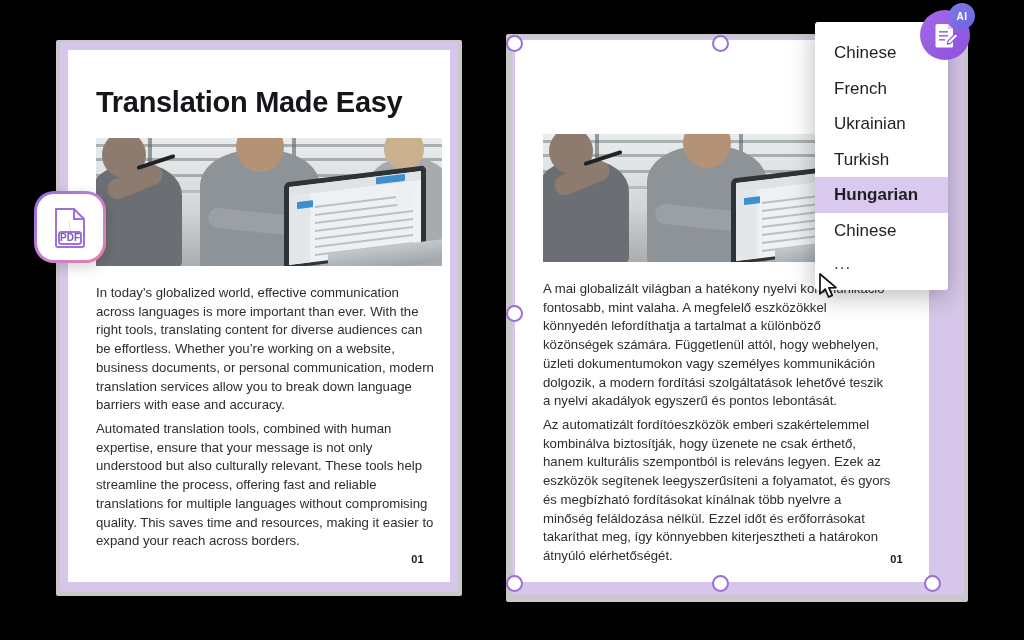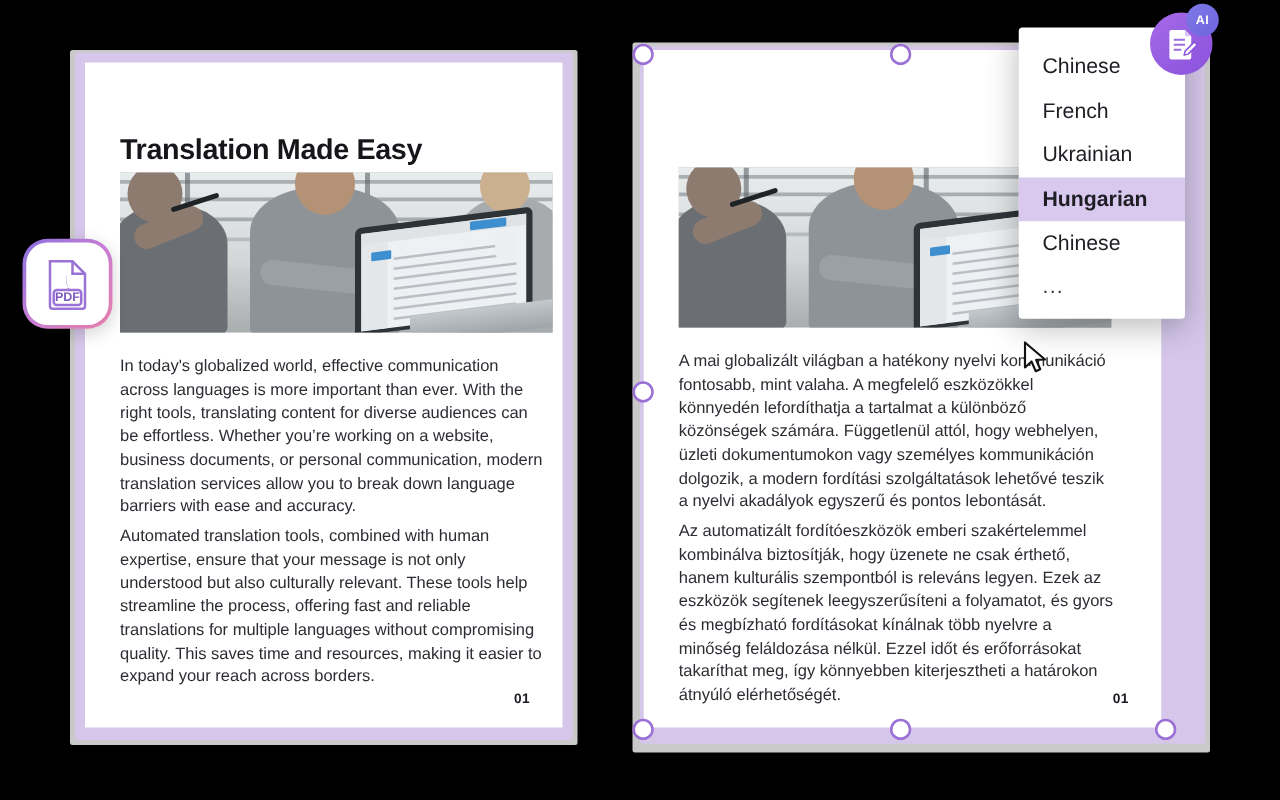--- a/index.html
+++ b/index.html
@@ -169,21 +169,21 @@
 </head>
 <body>
 
 <div id="stage">
 
   <div class="page-wrap" style="left:56px; top:40px; width:406px; height:556px;">
     <div class="page-shadow" style="left:0; top:0; width:406px; height:556px;"></div>
     <div class="page-lavender" style="left:4px; top:2px; width:398px; height:550px;"></div>
     <div class="page-white" style="left:12px; top:10px; width:382px; height:532px;">
 
-      <div class="page-title" style="position:absolute; left:28px; top:36px; font-size:23px;margin-top:20px;">Translation Made Easy</div>
+      <div class="page-title" style="position:absolute; left:28px; top:36px; font-size:29px;">Translation Made Easy</div>
 
       <div class="page-photo" style="left:28px; top:88px; width:346px; height:128px;">
         <div class="photo-inner">
           <div class="ph-window"></div>
           <div class="ph-blind" style="top:6px;"></div>
           <div class="ph-blind" style="top:20px;"></div>
           <div class="ph-blind" style="top:36px;"></div>
           <div class="ph-blind" style="top:52px; background:rgba(120,128,132,.35);"></div>
           <div class="ph-mullion" style="left:52px;"></div>
           <div class="ph-mullion" style="left:196px;"></div>
@@ -282,32 +282,33 @@
   <div class="handle" style="left:712px;  top:35px;"></div>
   <div class="handle" style="left:506px;  top:305px;"></div>
   <div class="handle" style="left:506px;  top:575px;"></div>
   <div class="handle" style="left:712px;  top:575px;"></div>
   <div class="handle" style="left:924px;  top:575px;"></div>
 
   <div class="dropdown" style="left:815px; top:22px; width:133px;">
     <div class="dd-item">Chinese</div>
     <div class="dd-item">French</div>
     <div class="dd-item">Ukrainian</div>
+    <div class="dd-item">Turkish</div>
     <div class="dd-item selected">Hungarian</div>
     <div class="dd-item">Chinese</div>
     <div class="dd-ellipsis">...</div>
   </div>
 
   <div class="cursor" style="left:818px; top:272px;">
     <svg width="22" height="30" viewBox="0 0 22 30">
       <path d="M2 2 L2 22 L7.2 17.2 L10.6 25 L14.2 23.4 L10.9 15.9 L18 15.6 Z" fill="#ffffff" stroke="#111111" stroke-width="1.7" stroke-linejoin="round"></path>
     </svg>
   </div>
 
-  <div class="pdf-badge" style="left:18px; top:191px;">
+  <div class="pdf-badge" style="left:34px; top:191px;">
     <div class="pdf-badge-inner">
       <svg width="42" height="44" viewBox="0 0 42 44">
         <path d="M7 4 h18 l10 10 v26 a2 2 0 0 1 -2 2 H9 a2 2 0 0 1 -2 -2 Z" fill="none" stroke="#9b72d6" stroke-width="2"></path>
         <path d="M25 4 v10 h10" fill="none" stroke="#9b72d6" stroke-width="2"></path>
         <path d="M21 14 c-1.6 3.2 -1 7.6 0.8 11 c-2.4 3.4 -5.6 5.4 -7.6 5.2 c-1.6 -0.2 -1.4 -2 0.8 -2.8 c3.4 -1.2 9.6 -1.6 13 -0.2 c1.8 0.8 1.2 2.4 -0.6 2.2 c-2.6 -0.2 -5.4 -3 -6.8 -6.4 c-1 -2.6 -1.2 -6.6 0.4 -9 Z" fill="#9b72d6"></path>
         <rect x="10" y="27" width="22" height="12" rx="2.5" fill="#ffffff" stroke="#9b72d6" stroke-width="2"></rect>
         <text x="21" y="36.2" font-family="'Liberation Sans',sans-serif" font-size="10" font-weight="700" fill="#7d58bd" text-anchor="middle">PDF</text>
       </svg>
     </div>
   </div>

